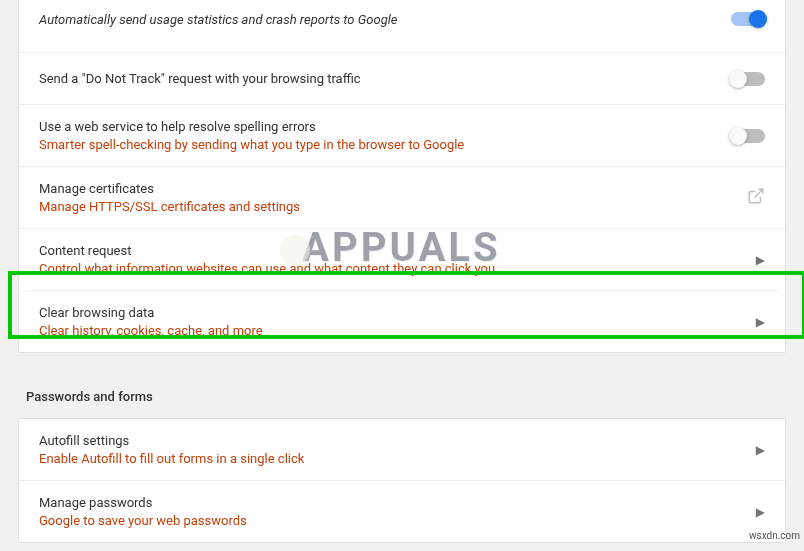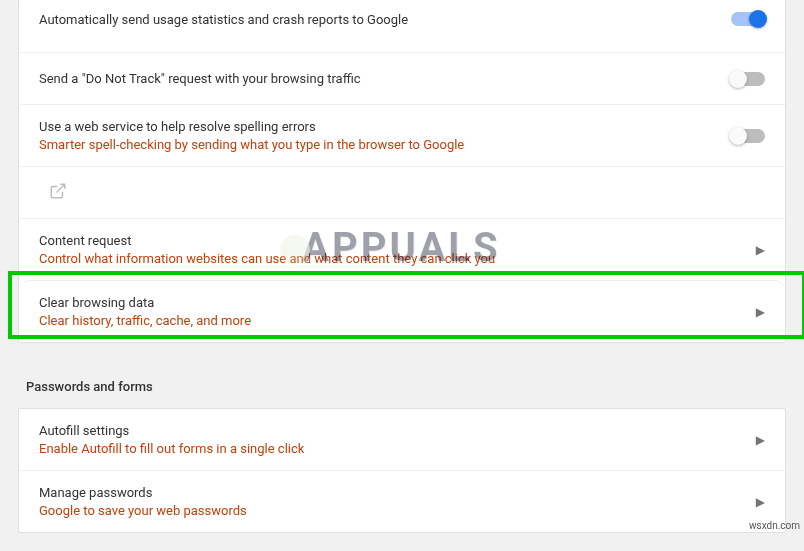--- a/index.html
+++ b/index.html
@@ -118,21 +118,21 @@
       position: absolute;
       bottom: 2px;
       right: 4px;
       font-size: 10px;
       color: #555;
     }
     .page-wrap {
       position: relative;
       padding-top: 0;
     }
-    .settings-item.tight { padding-top: 0; }
+    .settings-item.tight { padding-top: 0; font-style: italic; }
   </style>
 </head>
 <body>
 
 <div class="page-wrap">
 
   <div class="settings-panel" style="margin-top:-1px;">
 
     <div class="settings-item tight">
       <div class="item-text">
@@ -156,41 +156,45 @@
       <div class="item-text">
         <span class="item-title">Use a web service to help resolve spelling errors</span>
         <span class="item-subtitle">Smarter spell-checking by sending what you type in the browser to Google</span>
       </div>
       <div class="toggle off">
           <div class="toggle-knob"></div>
         </div>
     </div>
 
     <div class="settings-item">
+      <div class="item-text">
+        <span class="item-title">Manage certificates</span>
+        <span class="item-subtitle">Manage HTTPS/SSL certificates and settings</span>
+      </div>
       <span class="external-icon">
         <svg width="18" height="18" viewBox="0 0 24 24" fill="none" stroke="currentColor" stroke-width="2">
             <path d="M18 13v6a2 2 0 0 1-2 2H5a2 2 0 0 1-2-2V8a2 2 0 0 1 2-2h6"></path>
             <polyline points="15 3 21 3 21 9"></polyline>
             <line x1="10" y1="14" x2="21" y2="3"></line>
           </svg>
       </span>
     </div>
 
     <div class="settings-item">
       <div class="item-text">
         <span class="item-title">Content request</span>
         <span class="item-subtitle">Control what information websites can use and what content they can click you</span>
       </div>
       <span class="chevron">▶</span>
     </div>
 
     <div class="settings-item highlighted-row">
       <div class="item-text">
         <span class="item-title">Clear browsing data</span>
-        <span class="item-subtitle">Clear history, traffic, cache, and more</span>
+        <span class="item-subtitle">Clear history, cookies, cache, and more</span>
       </div>
       <span class="chevron">▶</span>
     </div>
 
   </div>
 
   <div class="section-header">Passwords and forms</div>
 
   <div class="settings-panel">
     <div class="settings-item">

